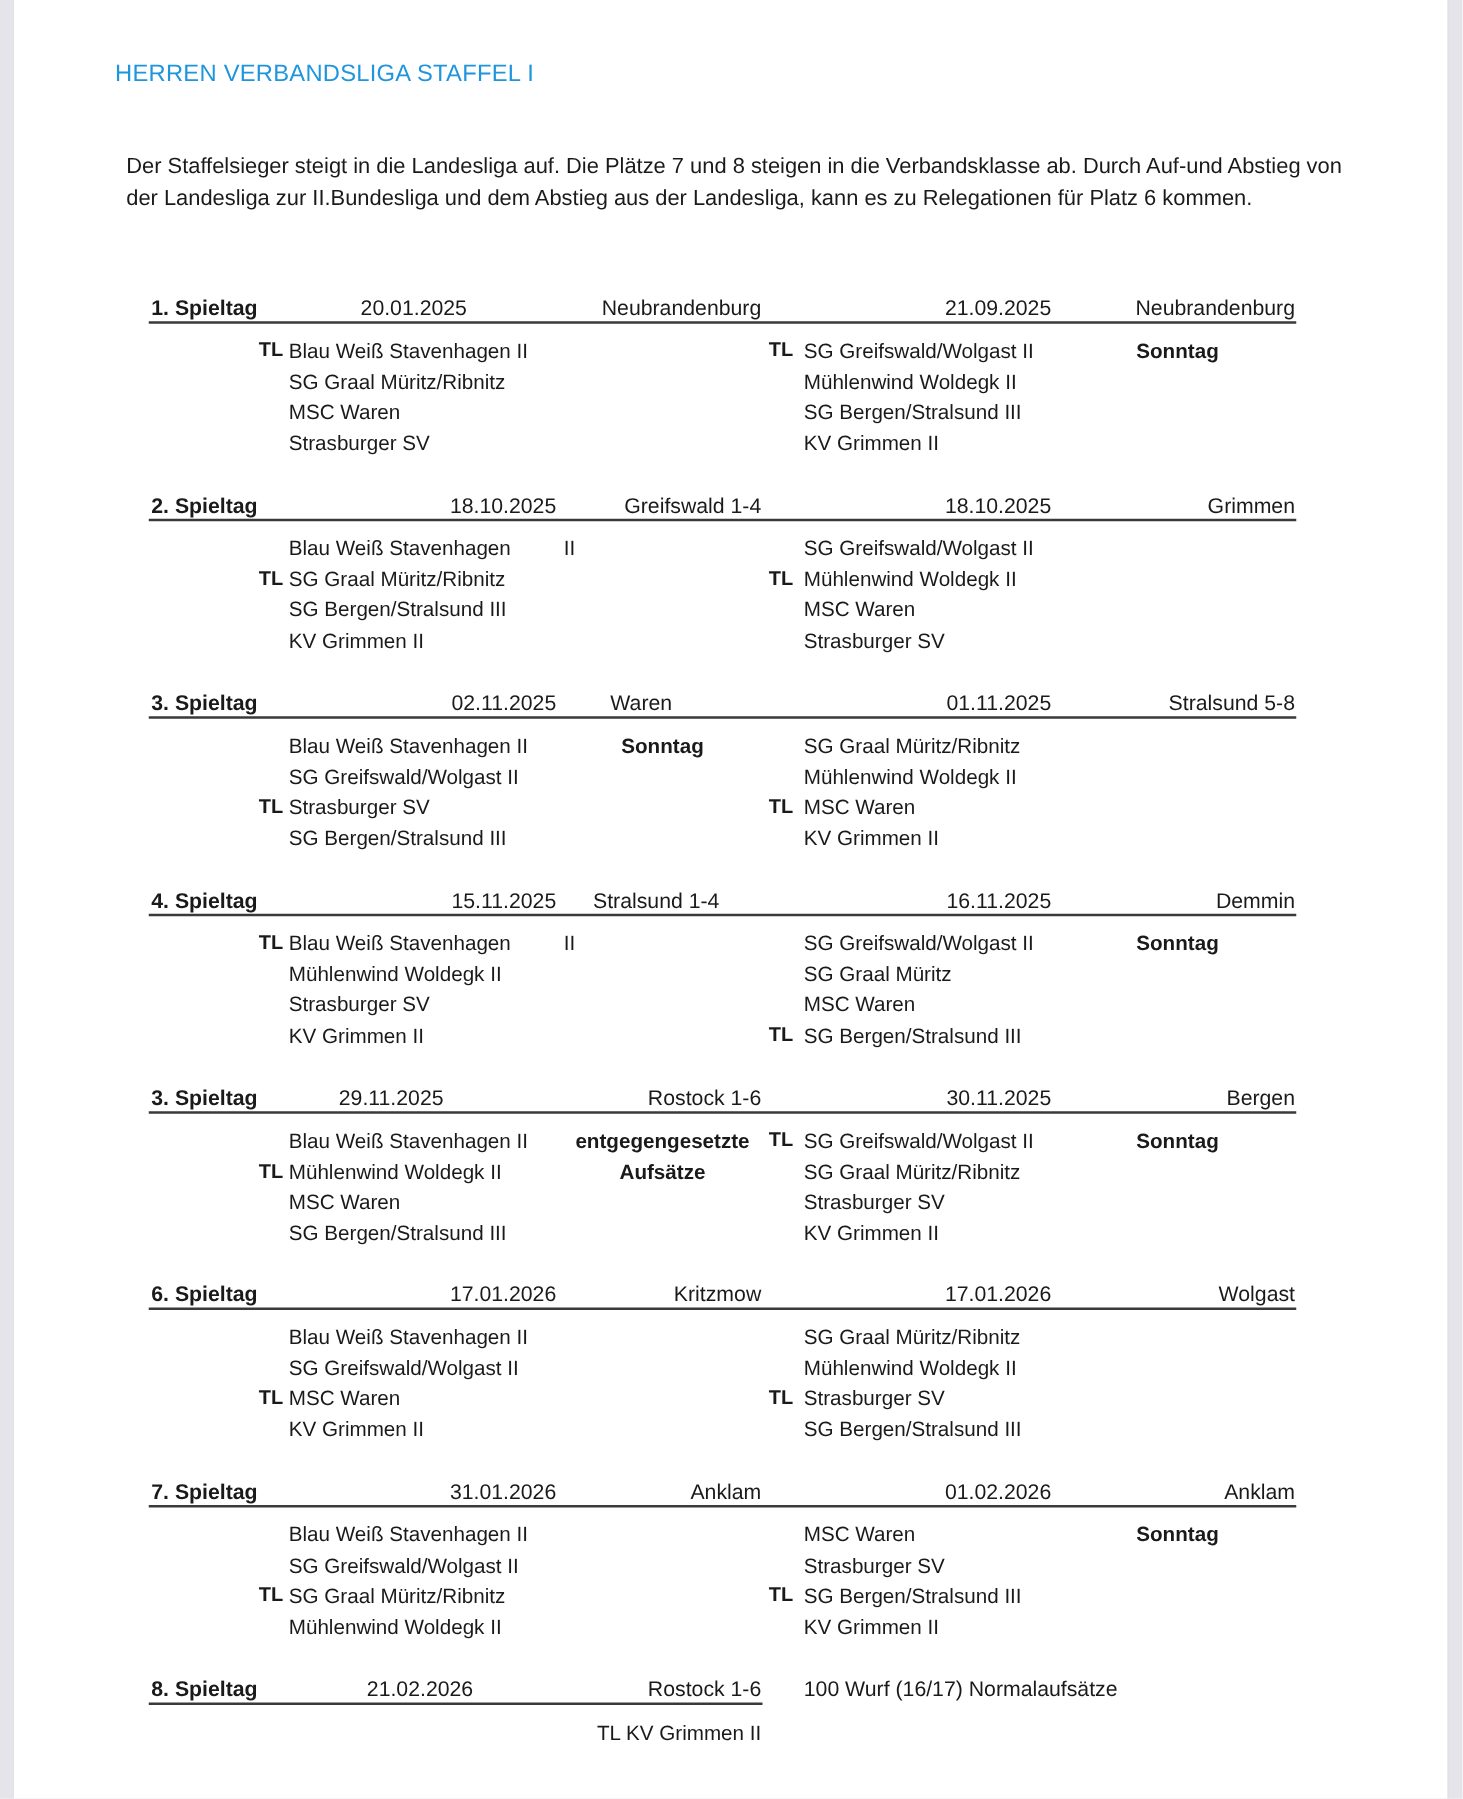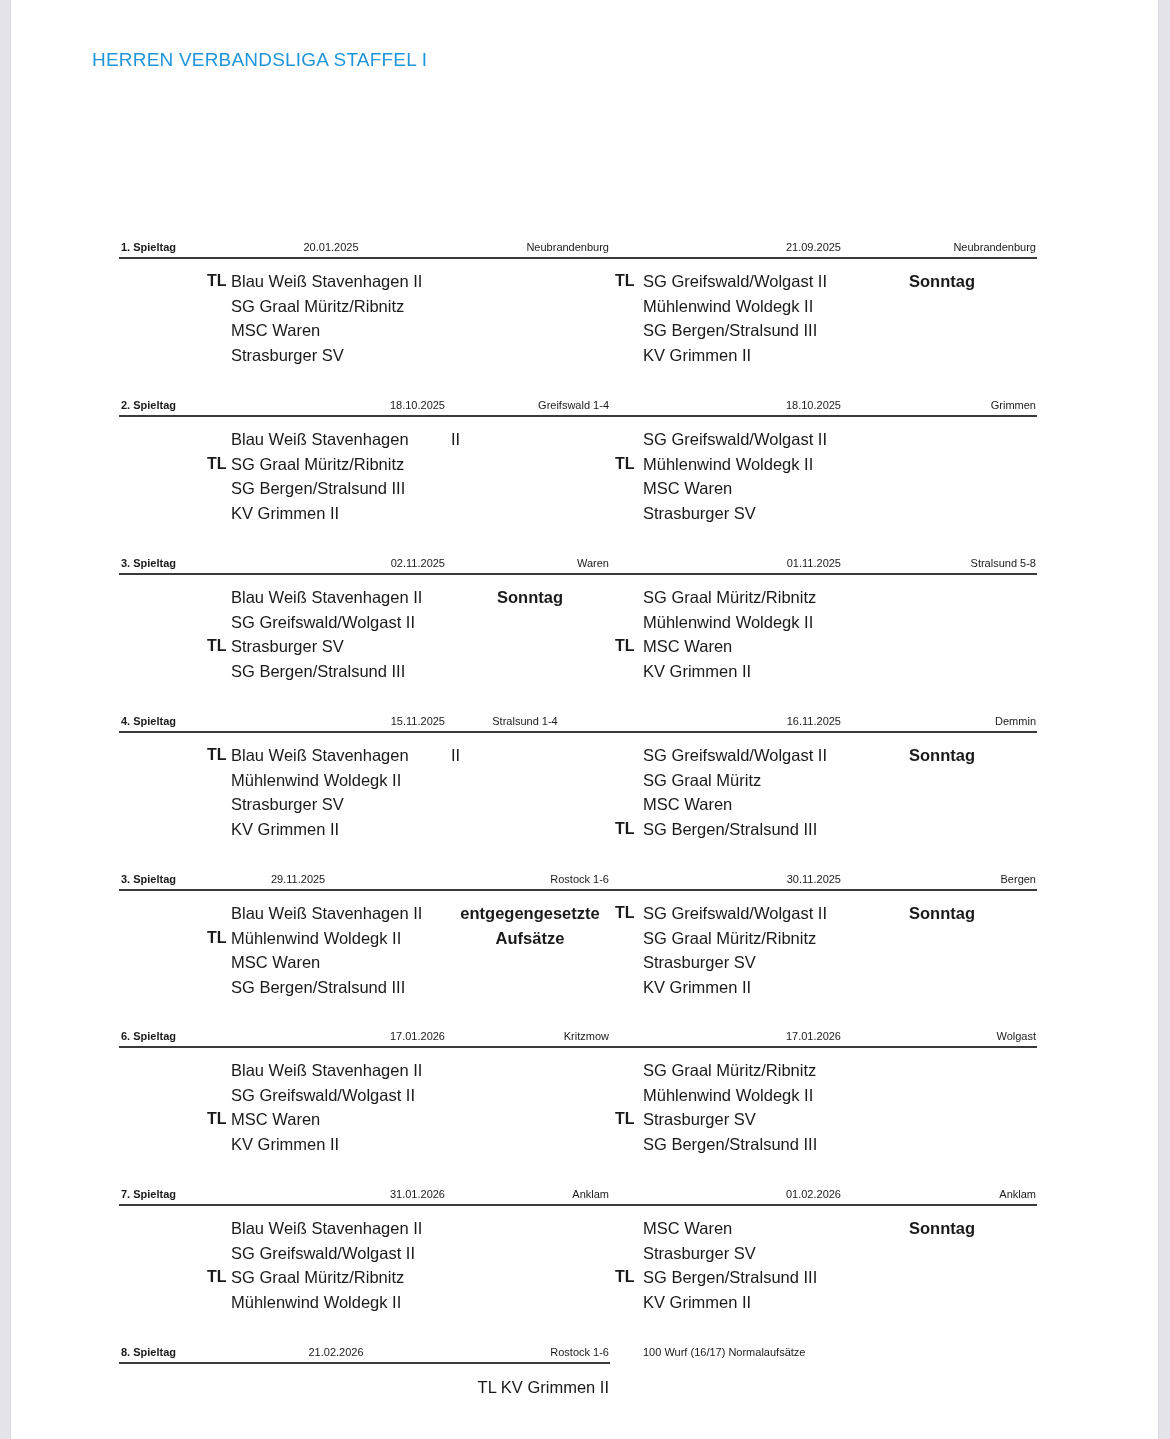--- a/index.html
+++ b/index.html
@@ -31,21 +31,21 @@
       left: 90px; top: 119px;
       width: 980px;
       font-size: 17.5px;
       line-height: 26px;
       color: #1a1a1a;
     }
     .matchday { position: absolute; left: 0; width: 1149px; }
     .hdr {
       position: absolute;
       top: 0; height: 24px;
-      font-size: 11px;
+      font-size: 17px;
       white-space: nowrap;
       line-height: 22px;
     }
     .hdr.bold { font-weight: bold; }
     .rule {
       position: absolute;
       height: 2px;
       background: #3a3a3a;
     }
     .team {
@@ -70,20 +70,21 @@
       text-align: center;
     }
     .right { text-align: right; }
     .center { text-align: center; }
   </style>
 </head>
 <body>
 
 <div class="page">
   <div class="title">HERREN VERBANDSLIGA STAFFEL I</div>
+  <div class="intro">Der Staffelsieger steigt in die Landesliga auf. Die Plätze 7 und 8 steigen in die Verbandsklasse ab. Durch Auf-und Abstieg von der Landesliga zur II.Bundesliga und dem Abstieg aus der Landesliga, kann es zu Relegationen für Platz 6 kommen.</div>
 
   <div id="matchdays">
       <div class="matchday" style="top: 236px;">
         <div class="hdr bold" style="left:110px;">1. Spieltag</div>
         <div class="hdr" style="left:240px;width:160px;text-align:center;">20.01.2025</div>
         <div class="hdr right" style="left:430px;width:168px;">Neubrandenburg</div>
         <div class="hdr right" style="left:650px;width:180px;">21.09.2025</div>
         <div class="hdr right" style="left:840px;width:185px;">Neubrandenburg</div>
         <div class="rule" style="left:108px;width:918px;top:21px;"></div>
         <div class="tl" style="left:196px;top:34px;">TL</div>
@@ -113,21 +114,21 @@
         <div class="team" style="left:440px;top:34px;">II</div>
         <div class="team" style="left:632px;top:34px;">SG Greifswald/Wolgast II</div>
         <div class="tl" style="left:604px;top:58.7px;">TL</div>
         <div class="team" style="left:632px;top:58.7px;">Mühlenwind Woldegk II</div>
         <div class="team" style="left:632px;top:83.4px;">MSC Waren</div>
         <div class="team" style="left:632px;top:108.1px;">Strasburger SV</div>
       </div>
       <div class="matchday" style="top: 552px;">
         <div class="hdr bold" style="left:110px;">3. Spieltag</div>
         <div class="hdr" style="left:270px;width:164px;text-align:right;">02.11.2025</div>
-        <div class="hdr right" style="left:430px;width:168px;">Waren</div>
+        <div class="hdr right" style="left:418px;width:168px;text-align:center;">Waren</div>
         <div class="hdr right" style="left:650px;width:180px;">01.11.2025</div>
         <div class="hdr right" style="left:840px;width:185px;">Stralsund 5-8</div>
         <div class="rule" style="left:108px;width:918px;top:21px;"></div>
         <div class="team" style="left:220px;top:34px;">Blau Weiß Stavenhagen II</div>
         <div class="team" style="left:220px;top:58.7px;">SG Greifswald/Wolgast II</div>
         <div class="tl" style="left:196px;top:83.4px;">TL</div>
         <div class="team" style="left:220px;top:83.4px;">Strasburger SV</div>
         <div class="team" style="left:220px;top:108.1px;">SG Bergen/Stralsund III</div>
         <div class="note" style="left:486px;top:34px;">Sonntag</div>
         <div class="team" style="left:632px;top:34px;">SG Graal Müritz/Ribnitz</div>

